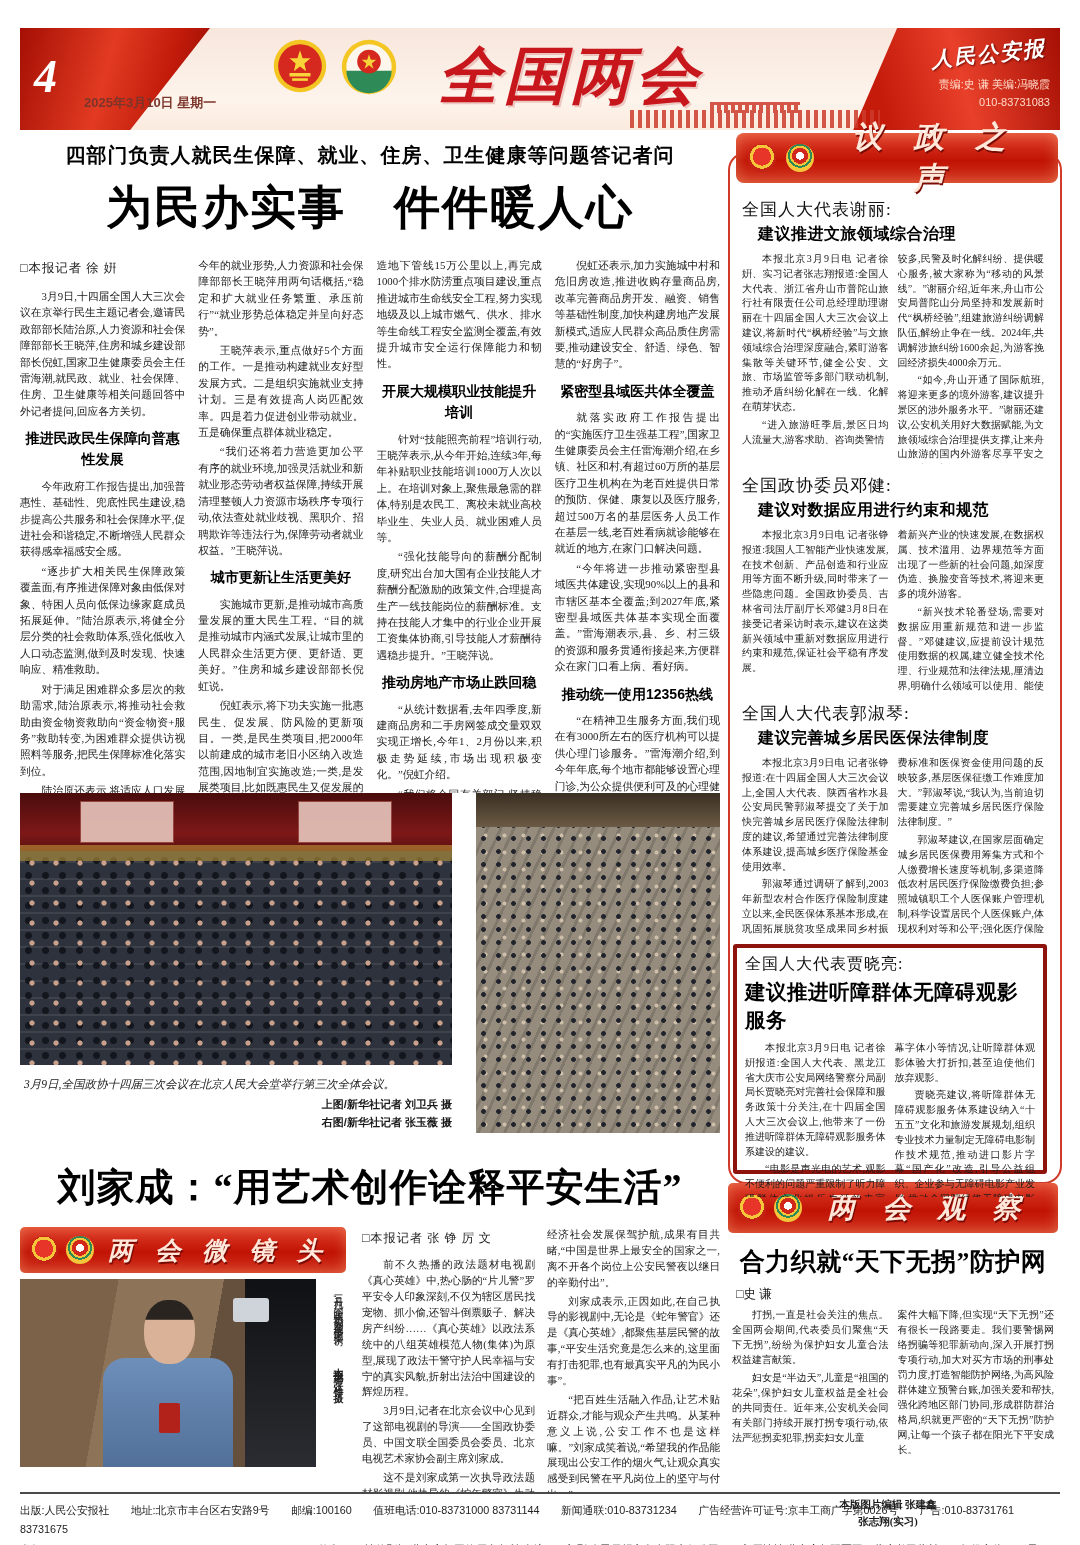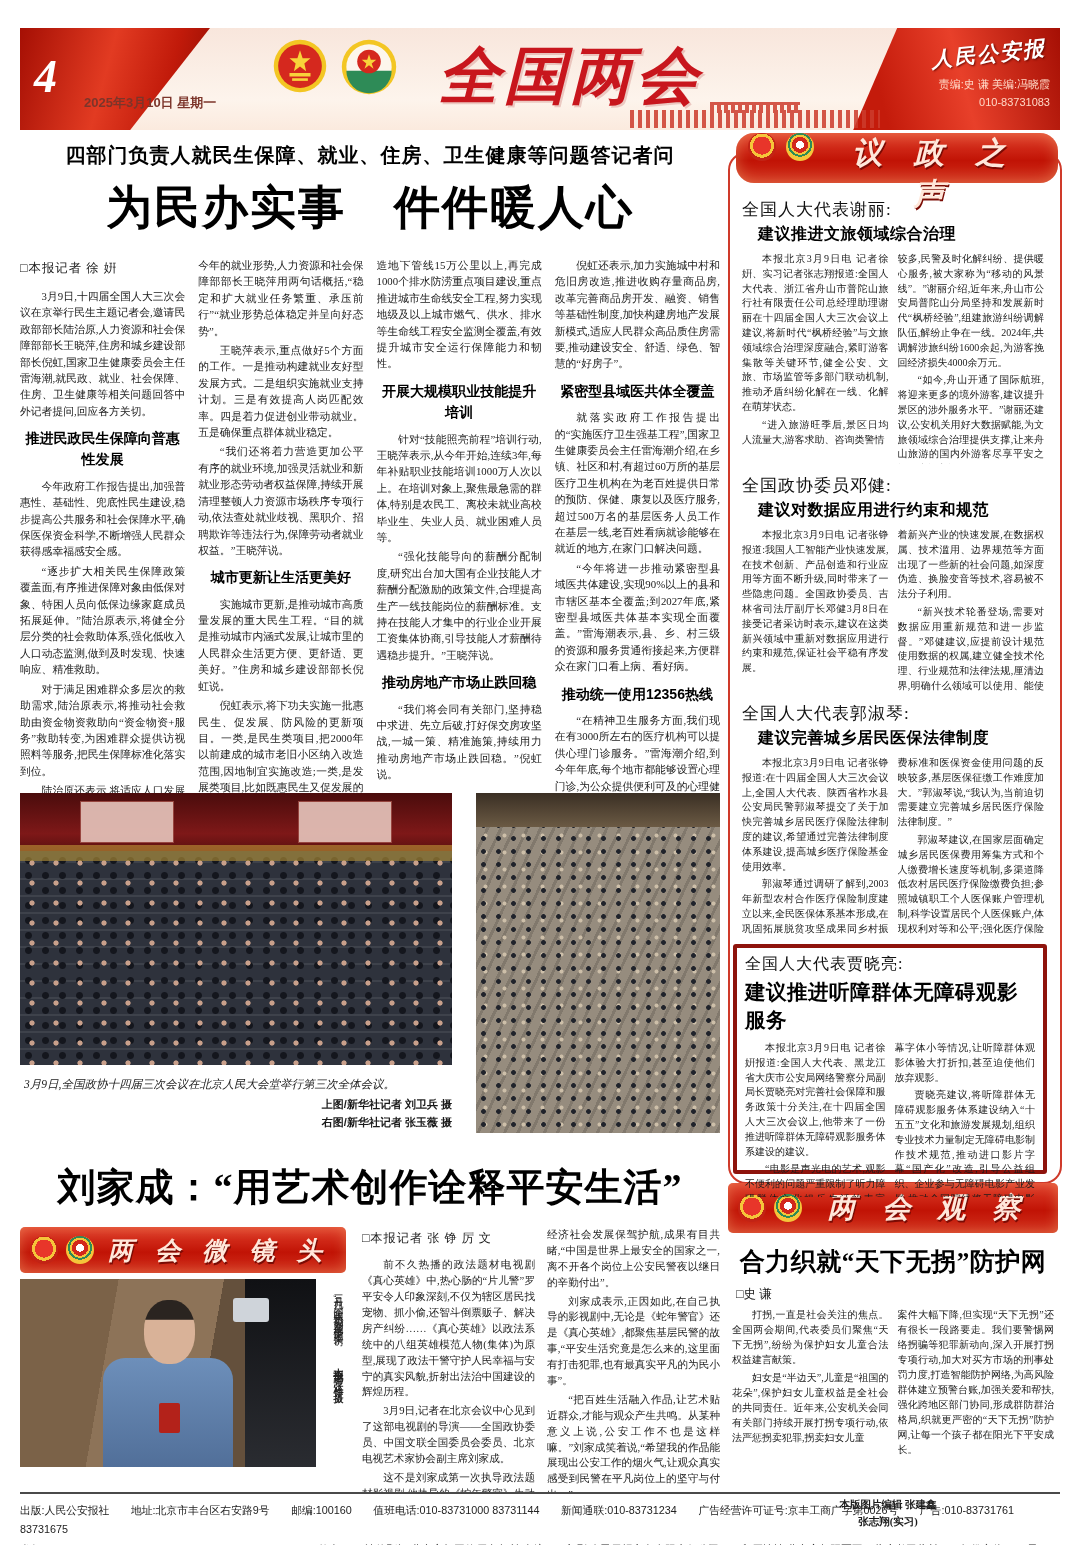--- a/index.html
+++ b/index.html
@@ -95,22 +95,22 @@
   .camera-rig{position:absolute;right:0;top:0;width:24%;height:100%;background:linear-gradient(180deg,#101114,#2a2c31);}
   .camera-lens{position:absolute;right:16%;top:10%;width:12%;height:13%;background:#cfd4da;border-radius:3px;}
   .v-caption{writing-mode:vertical-rl;width:30px;padding:8px 0 0 4px;font-size:10px;line-height:1.6;color:#222;letter-spacing:2px;}
   .v-credit{margin-top:14px;font-weight:bold;}
   .liu-cols{display:flex;gap:12px;flex:1;height:266px;overflow:hidden;}
   .liu-cols .ncol{flex:1;font-size:10.6px;line-height:1.5;overflow:hidden;}
 
   
   .side-frame{position:absolute;left:728px;top:152px;width:330px;height:1028px;
       border:2px solid #cf3a2a;border-radius:18px;}
-  .side-banner{position:absolute;left:736px;top:133px;width:322px;height:50px;display:flex;gap:10px;
-      padding:0 12px;box-sizing:border-box;border-radius:18px;z-index:3;
+  .side-banner{position:absolute;left:736px;top:133px;width:322px;height:50px;display:flex;align-items:center;gap:10px;
+      padding:0 12px;box-sizing:border-box;border-radius:8px;z-index:3;
       background:linear-gradient(180deg,#e0402c,#c11305 55%,#d2331f);box-shadow:inset 0 0 16px rgba(255,210,140,.4);}
   .side-banner .btxt{flex:1;text-align:center;font-size:30px;font-weight:900;font-style:italic;color:#ffe7da;
       letter-spacing:12px;text-shadow:1px 2px 0 #7a0b04;}
   .side-art{position:absolute;left:742px;width:302px;display:flex;flex-direction:column;}
   .speaker{font-size:17px;color:#111;letter-spacing:1px;}
   .art-title{font-size:16px;font-weight:900;color:#000;margin:3px 0 7px;text-indent:1em;letter-spacing:.5px;}
   .art-cols{display:flex;gap:9px;flex:1;overflow:hidden;}
   .art-cols .ncol{flex:1;font-size:10px;line-height:1.48;overflow:hidden;}
   .hl-box{position:absolute;left:733px;top:944px;width:314px;height:230px;border:4px solid #8e130c;border-radius:3px;
       padding:6px 8px;box-sizing:border-box;z-index:2;background:#fff;}
@@ -167,39 +167,40 @@
   </header>
 
   <section class="main-art">
     <div class="kicker">四部门负责人就民生保障、就业、住房、卫生健康等问题答记者问</div>
     <h1 class="headline" style="margin:8px 0 0;">为民办实事　件件暖人心</h1>
     <div class="cols4">
       <div class="ncol">
           <div class="blk byline">□本报记者 徐 姸</div>
           <div class="blk p">3月9日,十四届全国人大三次会议在京举行民生主题记者会,邀请民政部部长陆治原,人力资源和社会保障部部长王晓萍,住房和城乡建设部部长倪虹,国家卫生健康委员会主任雷海潮,就民政、就业、社会保障、住房、卫生健康等相关问题回答中外记者提问,回应各方关切。</div>
           <div class="blk subhead">推进民政民生保障向普惠性发展</div>
-          <div class="blk p">今年政府工作报告提出,加强普惠性、基础性、兜底性民生建设,稳步提高公共服务和社会保障水平,确保医保资金科学,不断增强人民群众获得感幸福感安全感。</div>
+          <div class="blk p">今年政府工作报告提出,加强普惠性、基础性、兜底性民生建设,稳步提高公共服务和社会保障水平,促进社会和谐稳定,不断增强人民群众获得感幸福感安全感。</div>
           <div class="blk p">“逐步扩大相关民生保障政策覆盖面,有序推进保障对象由低保对象、特困人员向低保边缘家庭成员拓展延伸。”陆治原表示,将健全分层分类的社会救助体系,强化低收入人口动态监测,做到及时发现、快速响应、精准救助。</div>
           <div class="blk p">对于满足困难群众多层次的救助需求,陆治原表示,将推动社会救助由资金物资救助向“资金物资+服务”救助转变,为困难群众提供访视照料等服务,把民生保障标准化落实到位。</div>
           <div class="blk p">陆治原还表示,将适应人口发展形势,大力发展养老事业和养老产业,加快健全养老服务体系,用心用情解决好“一老一小”的民生关切,促进人口高质量发展,不断增进民生福祉。</div>
         </div>
       <div class="ncol">
           <div class="blk cont">今年的就业形势,人力资源和社会保障部部长王晓萍用两句话概括,“稳定和扩大就业任务繁重、承压前行”“就业形势总体稳定并呈向好态势”。</div>
           <div class="blk p">王晓萍表示,重点做好5个方面的工作。一是推动构建就业友好型发展方式。二是组织实施就业支持计划。三是有效提高人岗匹配效率。四是着力促进创业带动就业。五是确保重点群体就业稳定。</div>
           <div class="blk p">“我们还将着力营造更加公平有序的就业环境,加强灵活就业和新就业形态劳动者权益保障,持续开展清理整顿人力资源市场秩序专项行动,依法查处就业歧视、黑职介、招聘欺诈等违法行为,保障劳动者就业权益。”王晓萍说。</div>
           <div class="blk subhead">城市更新让生活更美好</div>
           <div class="blk p">实施城市更新,是推动城市高质量发展的重大民生工程。“目的就是推动城市内涵式发展,让城市里的人民群众生活更方便、更舒适、更美好。”住房和城乡建设部部长倪虹说。</div>
           <div class="blk p">倪虹表示,将下功夫实施一批惠民生、促发展、防风险的更新项目。一类,是民生类项目,把2000年以前建成的城市老旧小区纳入改造范围,因地制宜实施改造;一类,是发展类项目,比如既惠民生又促发展的城中村改造;还有一类,是安全类项目。再建设改</div>
         </div>
       <div class="ncol">
           <div class="blk cont">造地下管线15万公里以上,再完成1000个排水防涝重点项目建设,重点推进城市生命线安全工程,努力实现地级及以上城市燃气、供水、排水等生命线工程安全监测全覆盖,有效提升城市安全运行保障能力和韧性。</div>
           <div class="blk subhead">开展大规模职业技能提升培训</div>
           <div class="blk p">针对“技能照亮前程”培训行动,王晓萍表示,从今年开始,连续3年,每年补贴职业技能培训1000万人次以上。在培训对象上,聚焦最急需的群体,特别是农民工、离校未就业高校毕业生、失业人员、就业困难人员等。</div>
           <div class="blk p">“强化技能导向的薪酬分配制度,研究出台加大国有企业技能人才薪酬分配激励的政策文件,合理提高生产一线技能岗位的薪酬标准。支持在技能人才集中的行业企业开展工资集体协商,引导技能人才薪酬待遇稳步提升。”王晓萍说。</div>
           <div class="blk subhead">推动房地产市场止跌回稳</div>
+          <div class="blk p">“从统计数据看,去年四季度,新建商品房和二手房网签成交量双双实现正增长,今年1、2月份以来,积极走势延续,市场出现积极变化。”倪虹介绍。</div>
           <div class="blk p">“我们将会同有关部门,坚持稳中求进、先立后破,打好保交房攻坚战,一城一策、精准施策,持续用力推动房地产市场止跌回稳。”倪虹说。</div>
         </div>
       <div class="ncol">
           <div class="blk p">倪虹还表示,加力实施城中村和危旧房改造,推进收购存量商品房,改革完善商品房开发、融资、销售等基础性制度,加快构建房地产发展新模式,适应人民群众高品质住房需要,推动建设安全、舒适、绿色、智慧的“好房子”。</div>
           <div class="blk subhead">紧密型县域医共体全覆盖</div>
           <div class="blk p">就落实政府工作报告提出的“实施医疗卫生强基工程”,国家卫生健康委员会主任雷海潮介绍,在乡镇、社区和村,有超过60万所的基层医疗卫生机构在为老百姓提供日常的预防、保健、康复以及医疗服务,超过500万名的基层医务人员工作在基层一线,老百姓看病就诊能够在就近的地方,在家门口解决问题。</div>
           <div class="blk p">“今年将进一步推动紧密型县域医共体建设,实现90%以上的县和市辖区基本全覆盖;到2027年底,紧密型县域医共体基本实现全面覆盖。”雷海潮表示,县、乡、村三级的资源和服务贯通衔接起来,方便群众在家门口看上病、看好病。</div>
           <div class="blk subhead">推动统一使用12356热线</div>
           <div class="blk p">“在精神卫生服务方面,我们现在有3000所左右的医疗机构可以提供心理门诊服务。”雷海潮介绍,到今年年底,每个地市都能够设置心理门诊,为公众提供便利可及的心理健康服务。</div>
         </div>
@@ -285,21 +286,21 @@
   </article>
 
   <article class="side-art" style="top:474px;height:218px;">
     <div class="speaker">全国政协委员邓健:</div>
     <div class="art-title">建议对数据应用进行约束和规范</div>
     <div class="art-cols">
       <div class="ncol">
           <div class="blk p">本报北京3月9日电 记者张铮报道:我国人工智能产业快速发展,在技术创新、产品创造和行业应用等方面不断升级,同时带来了一些隐患问题。全国政协委员、吉林省司法厅副厅长邓健3月8日在接受记者采访时表示,建议在这类新兴领域中重新对数据应用进行约束和规范,保证社会平稳有序发展。</div>
         </div>
       <div class="ncol">
-          <div class="blk cont">着新兴产业的快速发展,在数据权属、技术滥用、边界规范等方面出现了一些新的社会问题,如深度伪造、换脸变音等技术,容易被不法分子利用。</div>
+          <div class="blk cont">着新兴产业的快速发展,在数据权属、技术滥用、边界规范等方面出现了一些新的社会问题,如深度伪造、换脸变音等技术,将迎来更多的境外游客。</div>
           <div class="blk p">“新兴技术轮番登场,需要对数据应用重新规范和进一步监督。”邓健建议,应提前设计规范使用数据的权属,建立健全技术伦理、行业规范和法律法规,厘清边界,明确什么领域可以使用、能使用到什么程度,让好的东西发挥好的效能,防止被不法分子利用,确保发展平稳有序。</div>
         </div>
     </div>
   </article>
 
   <article class="side-art" style="top:702px;height:236px;">
     <div class="speaker">全国人大代表郭淑琴:</div>
     <div class="art-title">建议完善城乡居民医保法律制度</div>
     <div class="art-cols">
       <div class="ncol">

